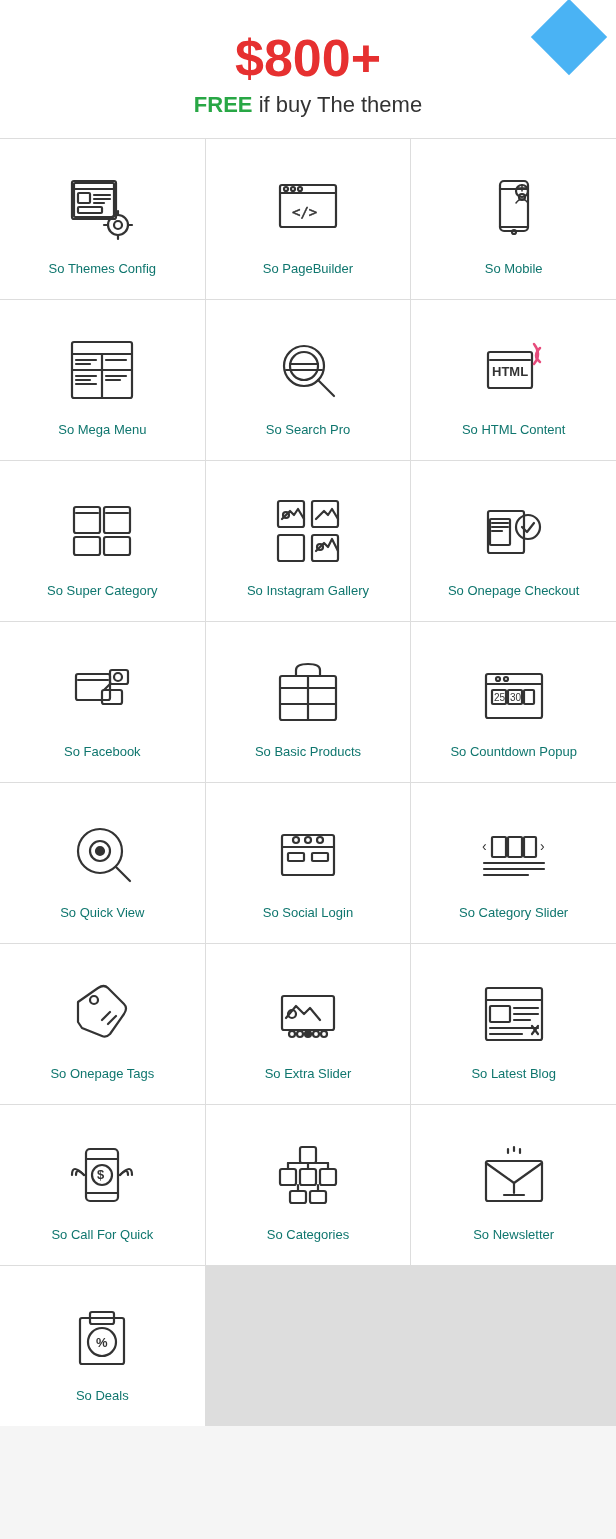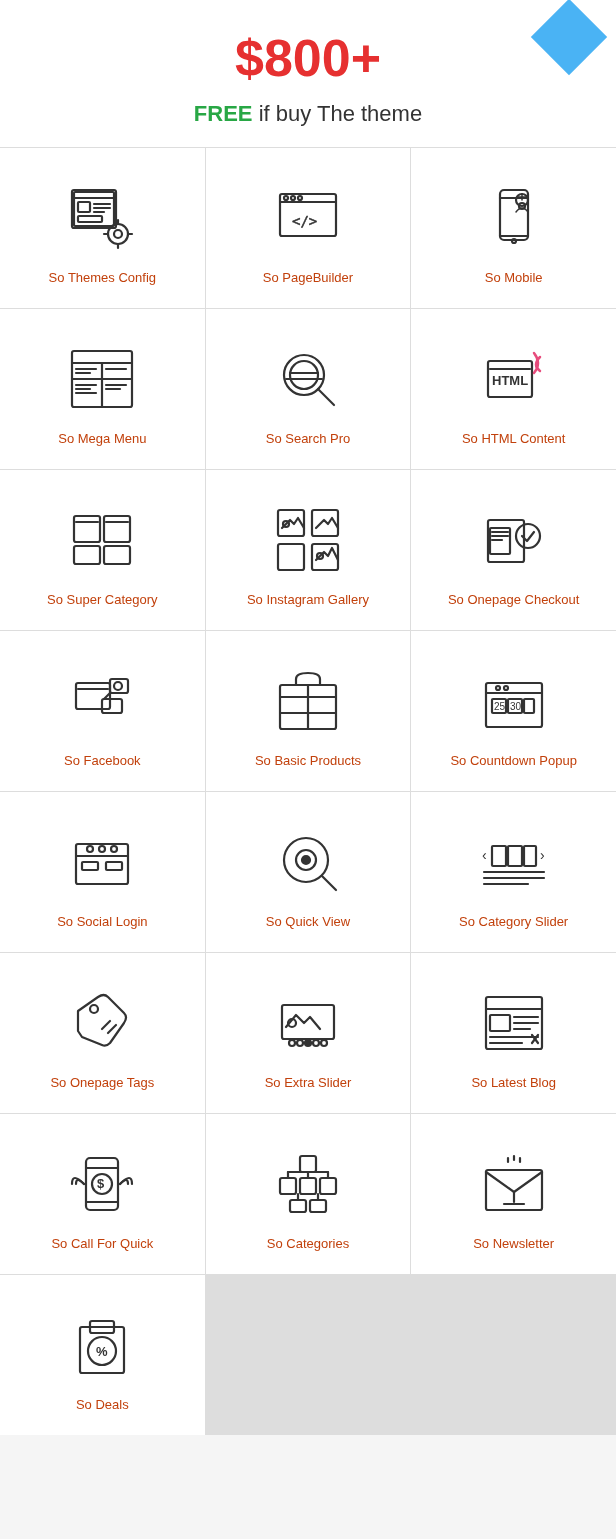--- a/index.html
+++ b/index.html
@@ -17,21 +17,21 @@
     }
     .header-price {
       font-size: 52px;
       font-weight: 900;
       color: #e63030;
       line-height: 1.1;
     }
     .header-sub {
       font-size: 22px;
       color: #333;
-      margin-top: 14px;
+      margin-top: 5px;
     }
     .header-sub .free {
       color: #28a745;
       font-weight: 900;
     }
     .deco-diamond-top {
       position: absolute;
       top: 10px;
       right: 20px;
       width: 54px;
@@ -63,21 +63,21 @@
       display: flex;
       align-items: center;
       justify-content: center;
     }
     .cell-icon svg {
       width: 72px;
       height: 72px;
     }
     .cell-label {
       font-size: 13px;
-      color: #c2410c;
+      color: #0f766e;
       text-align: center;
       font-weight: 500;
     }
   </style>
 </head>
 <body>
 
 <div class="header">
   <div class="deco-diamond-top"></div>
   <div class="header-price">$800+</div>
@@ -260,41 +260,41 @@
       <rect x="46" y="34" width="10" height="14" rx="1"></rect>
       <text x="16" y="45" font-size="10" fill="#333" stroke="none">25</text>
       <text x="32" y="45" font-size="10" fill="#333" stroke="none">30</text>
     </svg>
       </div>
       <div class="cell-label">So Countdown Popup</div>
     </div>
     <div class="cell">
       <div class="cell-icon">
         <svg viewBox="0 0 72 72" fill="none" stroke="#333" stroke-width="2.2" stroke-linecap="round" stroke-linejoin="round">
+      <circle cx="34" cy="34" r="22"></circle>
+      <circle cx="34" cy="34" r="10"></circle>
+      <circle cx="34" cy="34" r="4" fill="#333"></circle>
+      <line x1="50" y1="50" x2="64" y2="64"></line>
+    </svg>
+      </div>
+      <div class="cell-label">So Quick View</div>
+    </div>
+    <div class="cell">
+      <div class="cell-icon">
+        <svg viewBox="0 0 72 72" fill="none" stroke="#333" stroke-width="2.2" stroke-linecap="round" stroke-linejoin="round">
       <rect x="10" y="18" width="52" height="40" rx="2"></rect>
       <line x1="10" y1="30" x2="62" y2="30"></line>
       <rect x="16" y="36" width="16" height="8" rx="1"></rect>
       <rect x="40" y="36" width="16" height="8" rx="1"></rect>
       <circle cx="24" cy="23" r="3"></circle>
       <circle cx="36" cy="23" r="3"></circle>
       <circle cx="48" cy="23" r="3"></circle>
     </svg>
       </div>
       <div class="cell-label">So Social Login</div>
-    </div>
-    <div class="cell">
-      <div class="cell-icon">
-        <svg viewBox="0 0 72 72" fill="none" stroke="#333" stroke-width="2.2" stroke-linecap="round" stroke-linejoin="round">
-      <circle cx="34" cy="34" r="22"></circle>
-      <circle cx="34" cy="34" r="10"></circle>
-      <circle cx="34" cy="34" r="4" fill="#333"></circle>
-      <line x1="50" y1="50" x2="64" y2="64"></line>
-    </svg>
-      </div>
-      <div class="cell-label">So Quick View</div>
     </div>
     <div class="cell">
       <div class="cell-icon">
         <svg viewBox="0 0 72 72" fill="none" stroke="#333" stroke-width="2.2" stroke-linecap="round" stroke-linejoin="round">
       <rect x="14" y="20" width="14" height="20" rx="1"></rect>
       <rect x="30" y="20" width="14" height="20" rx="1"></rect>
       <rect x="46" y="20" width="12" height="20" rx="1"></rect>
       <line x1="6" y1="46" x2="66" y2="46"></line>
       <line x1="6" y1="52" x2="66" y2="52"></line>
       <line x1="6" y1="58" x2="50" y2="58"></line>

